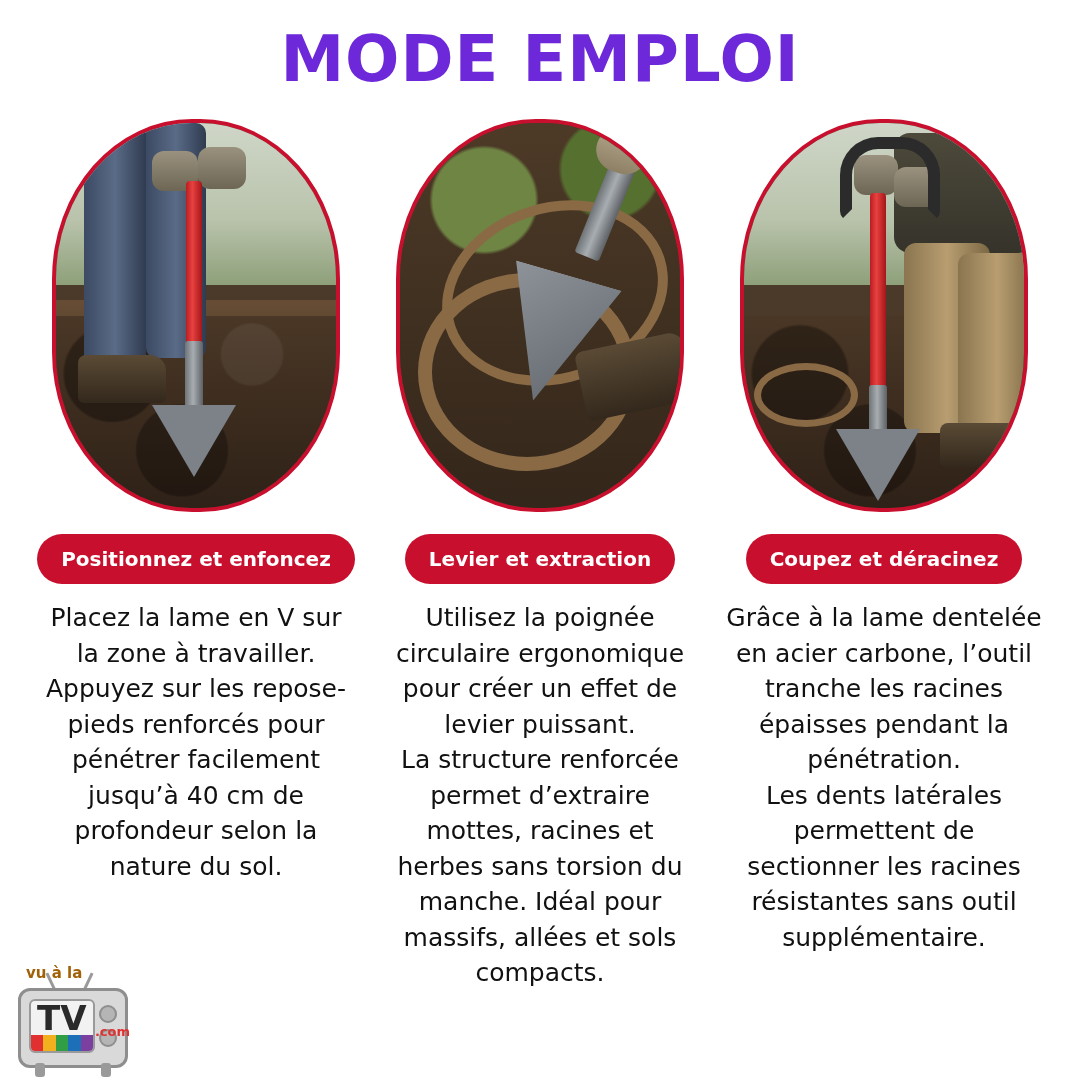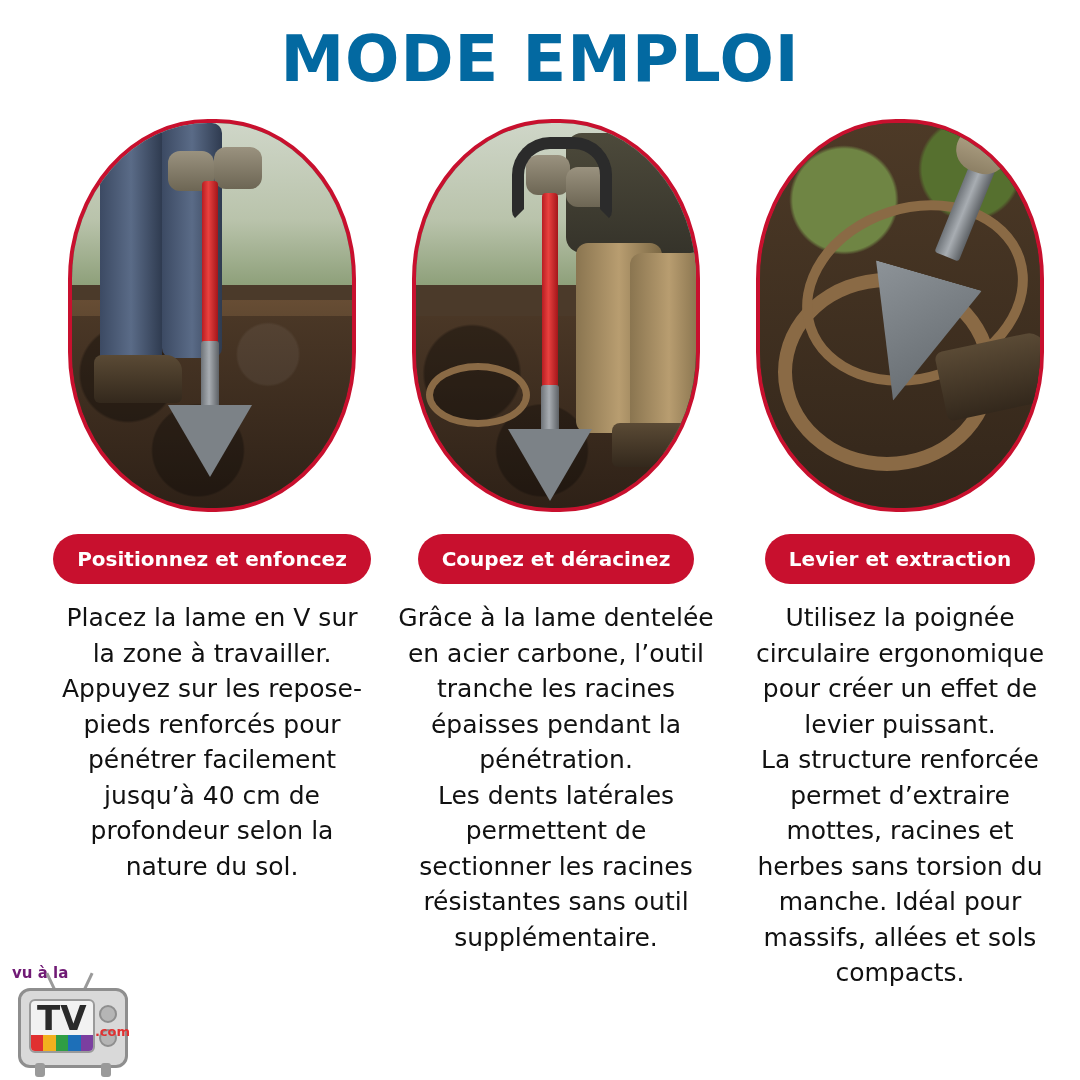--- a/index.html
+++ b/index.html
@@ -21,41 +21,41 @@
     position: relative;
     box-sizing: border-box;
   }
 
   .title {
     text-align: center;
     font-family: "DejaVu Sans", sans-serif;
     font-weight: bold;
     font-size: 64px;
     letter-spacing: 1px;
-    color: #0369a1;
+    color: #6d28d9;
     margin: 0;
     padding-top: 26px;
     line-height: 1.05;
   }
 
   .subtitle {
     text-align: center;
     font-family: "DejaVu Sans", sans-serif;
     font-weight: bold;
     font-size: 30px;
     color: #111111;
     margin: 0;
     padding-top: 22px;
     letter-spacing: -0.2px;
   }
 
   .columns {
     display: flex;
     justify-content: space-between;
-    padding: 0 52px;
+    padding: 0 36px;
     margin-top: 26px;
     box-sizing: border-box;
     gap: 24px;
   }
 
   .col {
     width: 320px;
     display: flex;
     flex-direction: column;
     align-items: center;
@@ -260,25 +260,25 @@
   .tv-leg {
     position: absolute;
     bottom: 0;
     width: 10px;
     height: 14px;
     background: #9a9a9a;
     border-radius: 3px;
   }
   .logo-top {
     position: absolute;
-    left: 2px;
+    left: 16px;
     top: 2px;
     font-family: "DejaVu Sans", sans-serif;
     font-size: 15px;
-    color: #701a75;
+    color: #a16207;
     font-weight: bold;
   }
   .logo-com {
     position: absolute;
     right: 8px;
     top: 62px;
     font-family: "DejaVu Sans", sans-serif;
     font-size: 13px;
     color: #e03030;
     font-weight: bold;
@@ -313,20 +313,40 @@
           <div class="glove" style="left:96px; top:28px; width:46px; height:40px;"></div>
           <div class="glove" style="left:142px; top:24px; width:48px; height:42px;"></div>
           <div class="shaft" style="left:130px; top:58px; height:165px;"></div>
           <div class="shaft-grey" style="left:129px; top:218px; height:72px;"></div>
           <div class="vblade" style="left:96px; top:282px;"></div>
         </div>
       </div>
       <div class="badge">Positionnez et enfoncez</div>
       <div class="body-text">Placez la lame en V sur la zone à travailler.
 Appuyez sur les repose-pieds renforcés pour pénétrer facilement jusqu’à 40 cm de profondeur selon la nature du sol.</div>
+    </div>
+
+    <div class="col">
+      <div class="photo-frame">
+        <div class="photo-inner">
+          <div style="position:absolute; inset:0; background:
+               radial-gradient(circle at 30% 20%, #6f8544 0 14%, transparent 15%),
+               radial-gradient(circle at 75% 12%, #56702f 0 12%, transparent 13%),
+               linear-gradient(#4d3a27, #33261a);"></div>
+          <div class="root" style="left:18px; top:150px; width:190px; height:170px; border-width:14px;"></div>
+          <div class="root" style="left:40px; top:80px; width:210px; height:160px; border-width:10px; transform:rotate(-18deg);"></div>
+          <div class="boot" style="left:180px; top:218px; width:110px; height:70px; transform:rotate(-12deg);"></div>
+          <div class="shaft-grey" style="left:196px; top:18px; height:120px; width:26px; transform:rotate(22deg);"></div>
+          <div style="position:absolute; left:196px; top:6px; width:52px; height:44px; background:linear-gradient(#b7a98c,#8d8065); border-radius:22px; transform:rotate(18deg);"></div>
+          <div style="position:absolute; left:96px; top:150px; width:110px; height:130px; background:linear-gradient(135deg,#8d9398,#60666b); clip-path: polygon(50% 100%, 0 0, 100% 0); transform:rotate(16deg);"></div>
+        </div>
+      </div>
+      <div class="badge">Levier et extraction</div>
+      <div class="body-text">Utilisez la poignée circulaire ergonomique pour créer un effet de levier puissant.
+La structure renforcée permet d’extraire mottes, racines et herbes sans torsion du manche. Idéal pour massifs, allées et sols compacts.</div>
     </div>
 
     <div class="col">
       <div class="photo-frame">
         <div class="photo-inner">
           <div class="sky"></div>
           <div class="foliage"></div>
           <div class="soil"></div>
           <div class="torso" style="left:150px; top:10px; width:140px; height:120px;"></div>
           <div class="leg-tan" style="left:160px; top:120px; width:86px; height:190px;"></div>
@@ -339,40 +359,20 @@
           <div class="shaft-grey" style="left:125px; top:262px; height:50px;"></div>
           <div class="vblade" style="left:92px; top:306px;"></div>
           <div class="root" style="left:10px; top:240px; width:90px; height:50px;"></div>
         </div>
       </div>
       <div class="badge">Coupez et déracinez</div>
       <div class="body-text">Grâce à la lame dentelée en acier carbone, l’outil tranche les racines épaisses pendant la pénétration.
 Les dents latérales permettent de sectionner les racines résistantes sans outil supplémentaire.</div>
     </div>
 
-    <div class="col">
-      <div class="photo-frame">
-        <div class="photo-inner">
-          <div style="position:absolute; inset:0; background:
-               radial-gradient(circle at 30% 20%, #6f8544 0 14%, transparent 15%),
-               radial-gradient(circle at 75% 12%, #56702f 0 12%, transparent 13%),
-               linear-gradient(#4d3a27, #33261a);"></div>
-          <div class="root" style="left:18px; top:150px; width:190px; height:170px; border-width:14px;"></div>
-          <div class="root" style="left:40px; top:80px; width:210px; height:160px; border-width:10px; transform:rotate(-18deg);"></div>
-          <div class="boot" style="left:180px; top:218px; width:110px; height:70px; transform:rotate(-12deg);"></div>
-          <div class="shaft-grey" style="left:196px; top:18px; height:120px; width:26px; transform:rotate(22deg);"></div>
-          <div style="position:absolute; left:196px; top:6px; width:52px; height:44px; background:linear-gradient(#b7a98c,#8d8065); border-radius:22px; transform:rotate(18deg);"></div>
-          <div style="position:absolute; left:96px; top:150px; width:110px; height:130px; background:linear-gradient(135deg,#8d9398,#60666b); clip-path: polygon(50% 100%, 0 0, 100% 0); transform:rotate(16deg);"></div>
-        </div>
-      </div>
-      <div class="badge">Levier et extraction</div>
-      <div class="body-text">Utilisez la poignée circulaire ergonomique pour créer un effet de levier puissant.
-La structure renforcée permet d’extraire mottes, racines et herbes sans torsion du manche. Idéal pour massifs, allées et sols compacts.</div>
-    </div>
-
   </div>
 
   <div class="logo">
     <div class="logo-top">vu à la</div>
     <div class="antenna" style="left:40px; transform:rotate(-25deg);"></div>
     <div class="antenna" style="left:76px; transform:rotate(25deg);"></div>
     <div class="tv-body">
       <div class="tv-screen">
         <div class="tv-letters">TV</div>
         <div class="tv-bars"></div>

